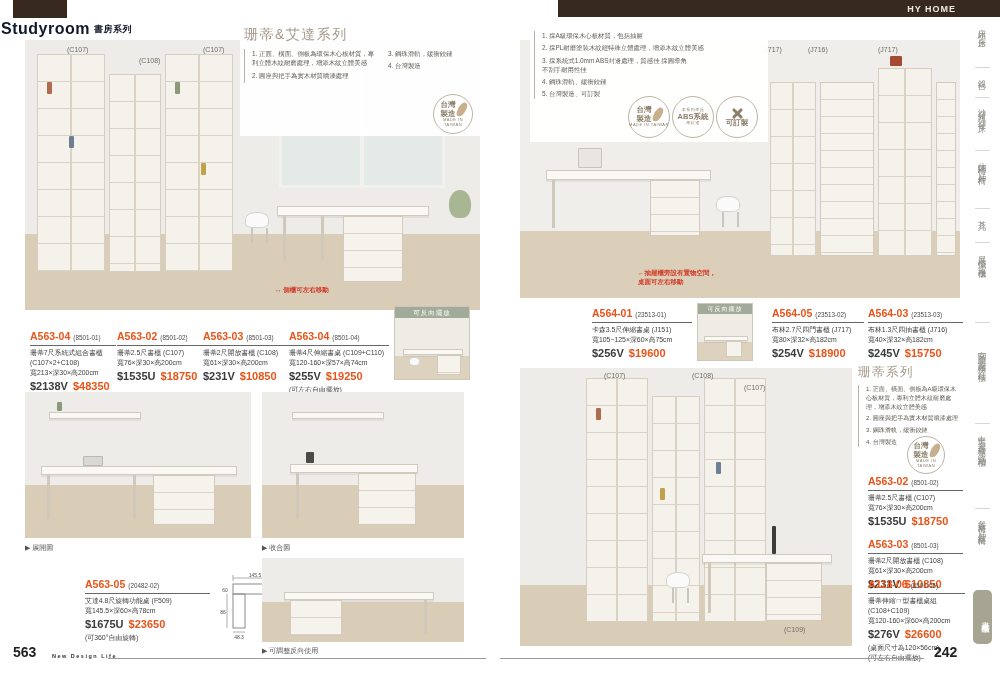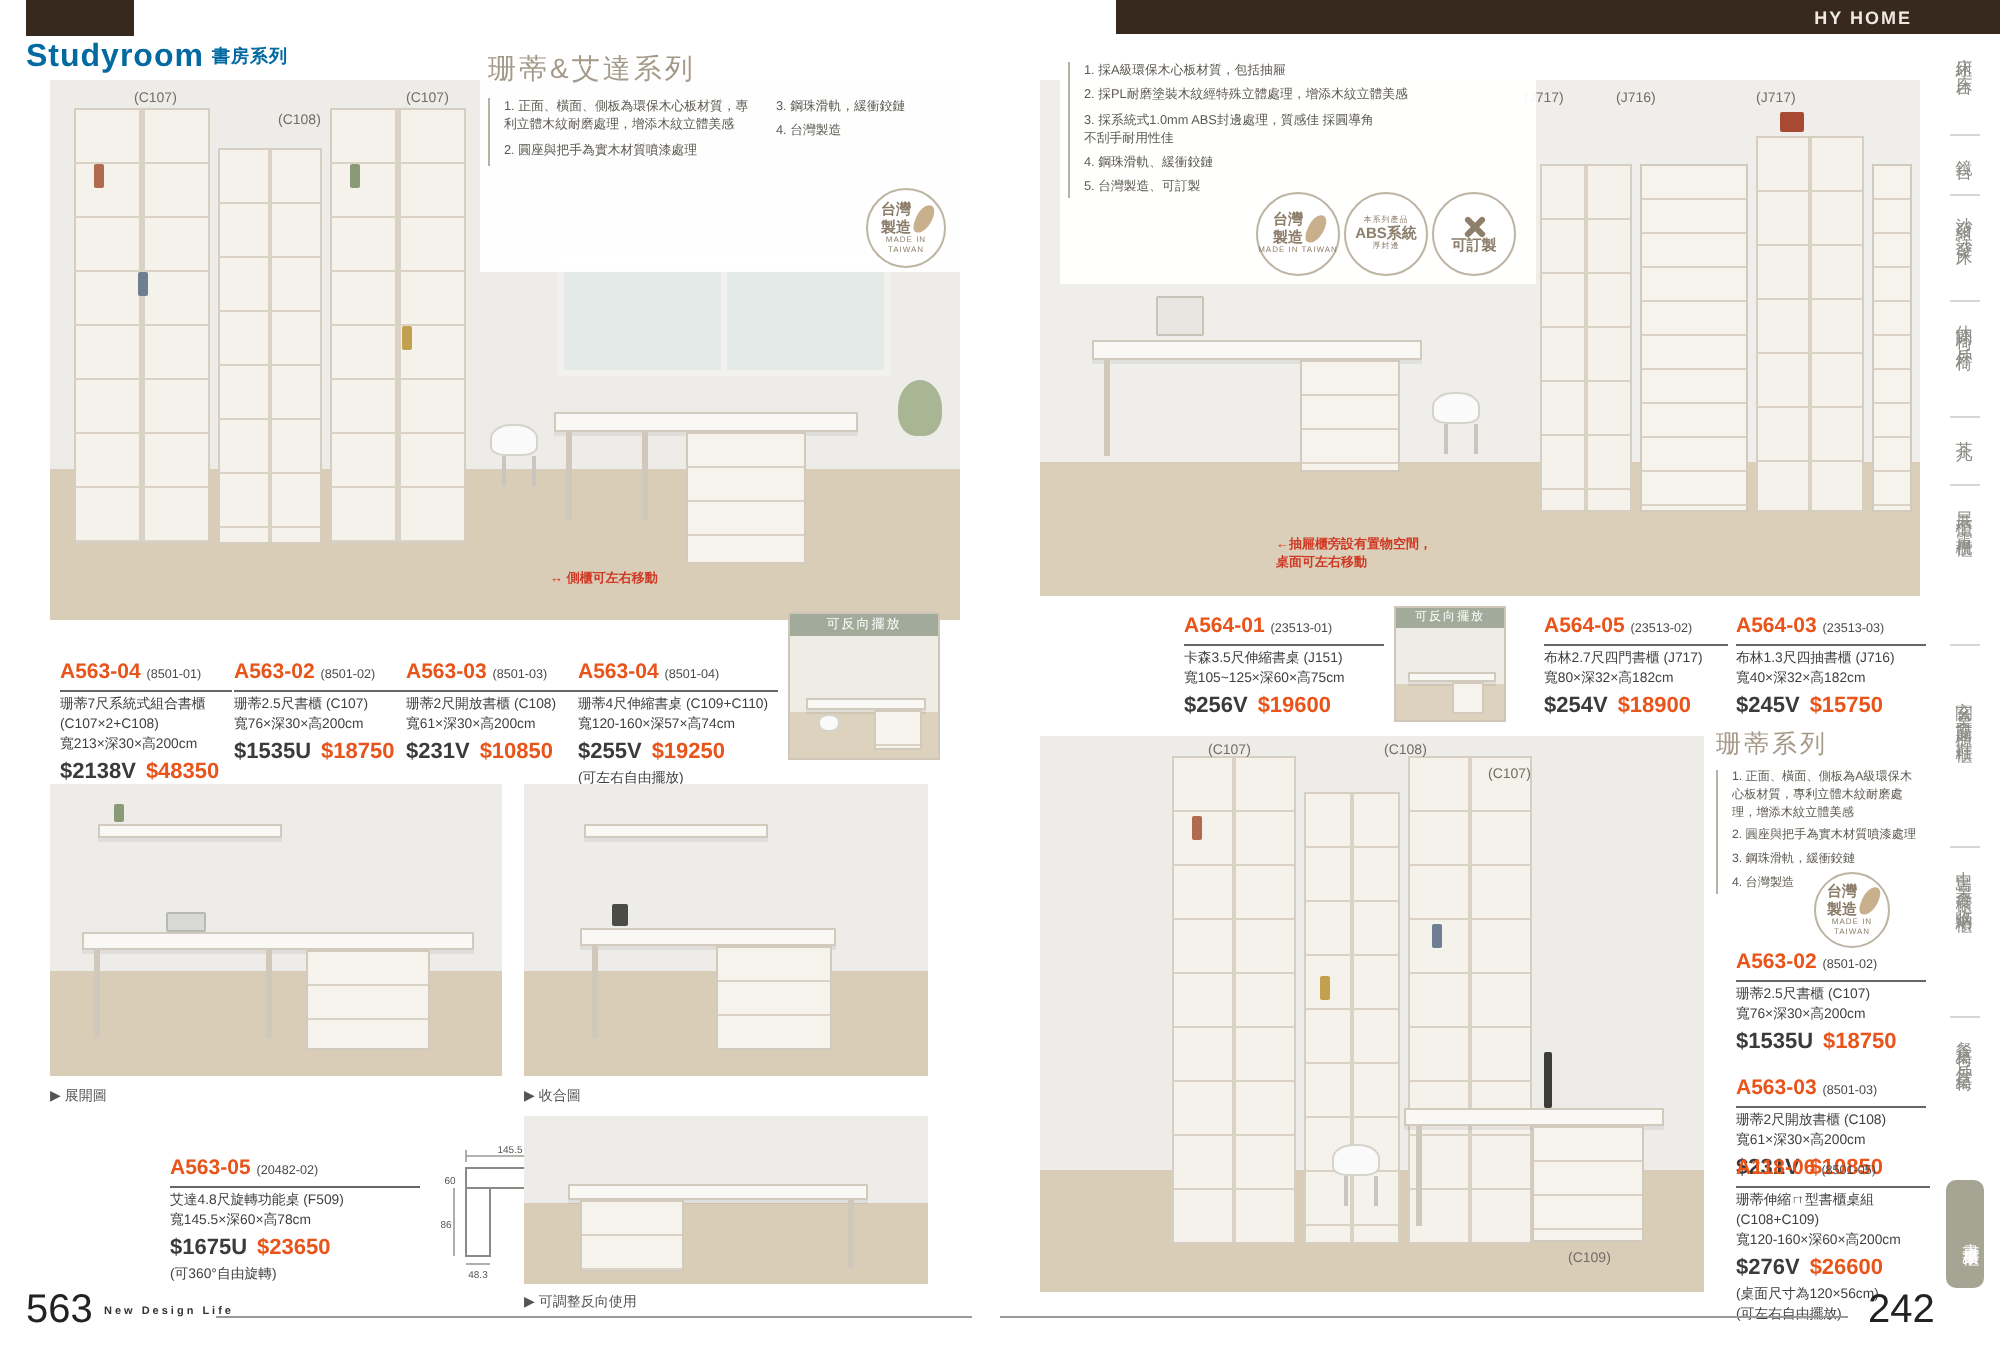--- a/index.html
+++ b/index.html
@@ -2,21 +2,21 @@
 <html><head>
 <meta charset="utf-8">
 <style>
   *{box-sizing:border-box;margin:0;padding:0}
   html,body{background:#888}
   .page{position:relative;width:1000px;height:679px;background:#fff;overflow:hidden;
         font-family:"Liberation Sans","DejaVu Sans",sans-serif;color:#333}
   .abs{position:absolute}
   
   .logo{position:absolute;left:13px;top:0;width:54px;height:18px;background:#38291f}
-  .h-title{position:absolute;left:13px;top:20px;font-weight:bold;color:#0369a1;font-size:16px;letter-spacing:.5px}
+  .h-title{position:absolute;left:1px;top:20px;font-weight:bold;color:#0f172a;font-size:16px;letter-spacing:.5px}
   .h-sub{font-size:9px;margin-left:4px;vertical-align:2px}
   .brandbar{position:absolute;left:558px;top:0;width:442px;height:17px;background:#38291f;color:#efe9df;
             display:flex;align-items:center;justify-content:flex-end;padding-right:44px;
             font-size:9px;font-weight:bold;letter-spacing:1px}
   
   .photo{position:absolute;overflow:hidden}
   .shelfu{position:absolute;background:#f5f2ec;border:1px solid #d5cec1;
     background-image:repeating-linear-gradient(180deg,rgba(0,0,0,0) 0 26px,#d9d2c5 26px 27px),
                      linear-gradient(90deg,rgba(0,0,0,0) 0 48%,#d9d2c5 48% 52%,rgba(0,0,0,0) 52%)}
   .slab{position:absolute;background:#faf8f4;border:1px solid #d2cabc;box-shadow:0 2px 0 rgba(0,0,0,.06)}
@@ -66,21 +66,21 @@
   .greenlabel{background:#a2ab9a;color:#fff;font-size:6.5px;text-align:center;height:11px;line-height:11px;letter-spacing:1px}
   
   .side{position:absolute;right:0;top:17px;width:35px;height:662px;background:#fff}
   .sitem{position:absolute;left:50%;transform:translateX(-50%);writing-mode:vertical-rl;
          font-size:8.5px;color:#8d8d87;letter-spacing:2px;white-space:pre}
   .sactive{position:absolute;left:8px;width:19px;background:#a6a593;color:#fff;border-radius:5px;
            writing-mode:vertical-rl;font-size:8.5px;letter-spacing:1px;padding:6px 0;text-align:center;
            display:flex;justify-content:center}
   .ssep{position:absolute;left:10px;width:15px;border-top:1px solid #d6d6d2}
   
-  .pageno{position:absolute;font-size:20px;font-weight:normal;color:#222}
+  .pageno{position:absolute;font-size:14px;font-weight:bold;color:#222}
   .tagline{position:absolute;font-size:5.5px;letter-spacing:1.5px;color:#333;font-weight:bold}
   .fline{position:absolute;border-top:1px solid #9a9a96}
   svg text{font-family:"Liberation Sans","DejaVu Sans",sans-serif}
 </style>
 </head>
 <body>
 
 <div class="page">
 
   <div class="logo"></div>

